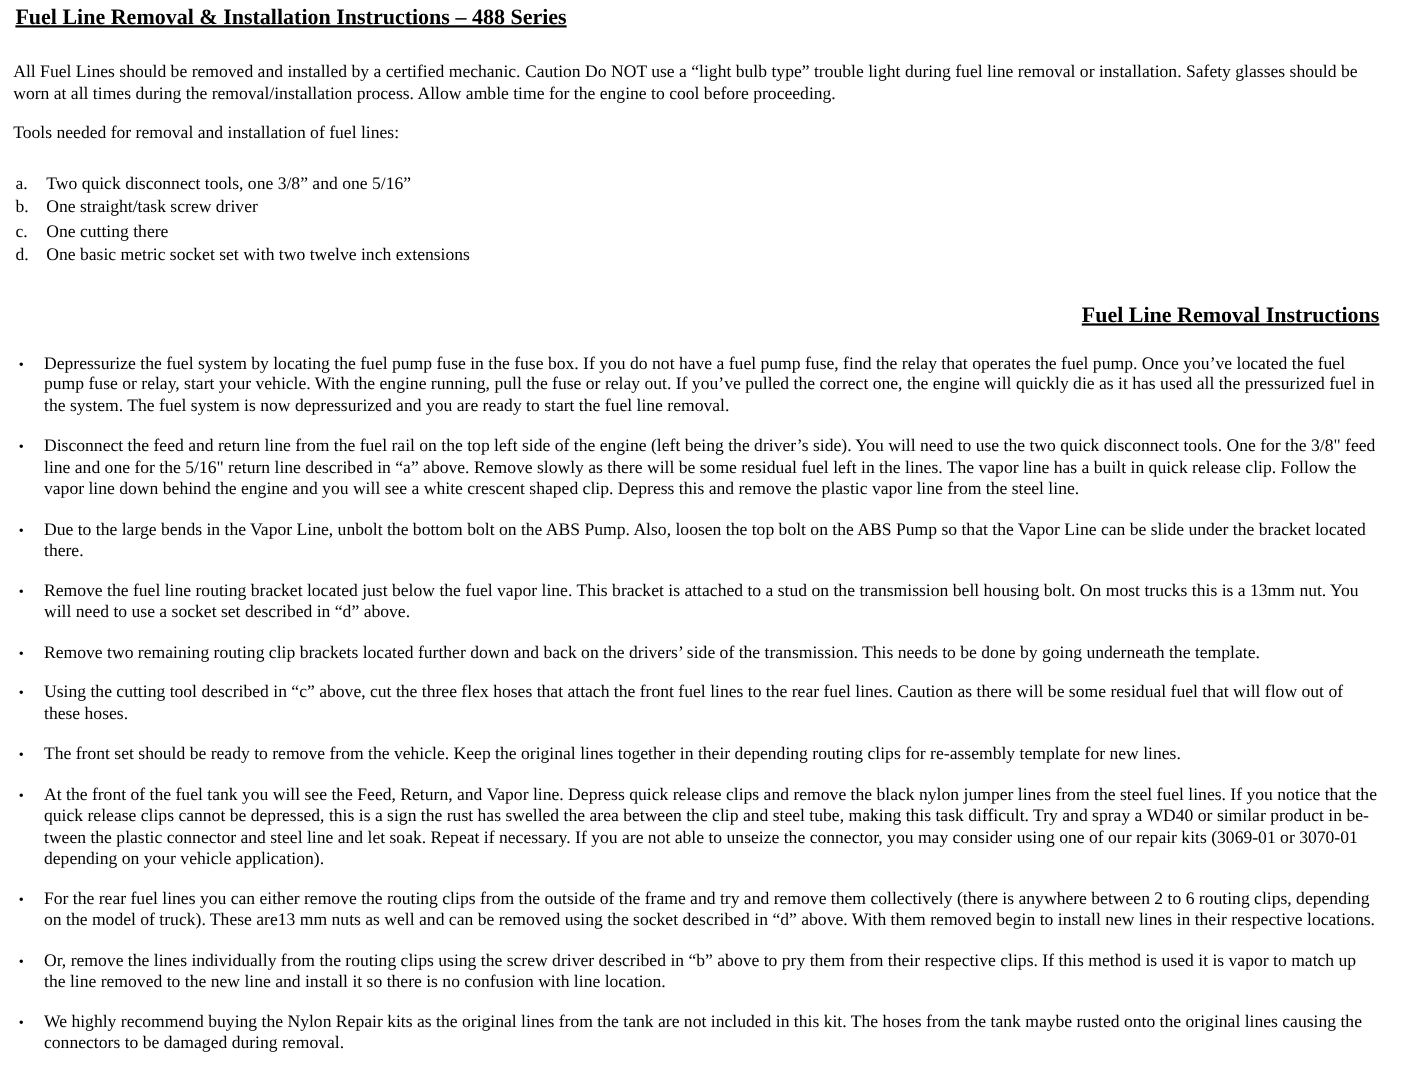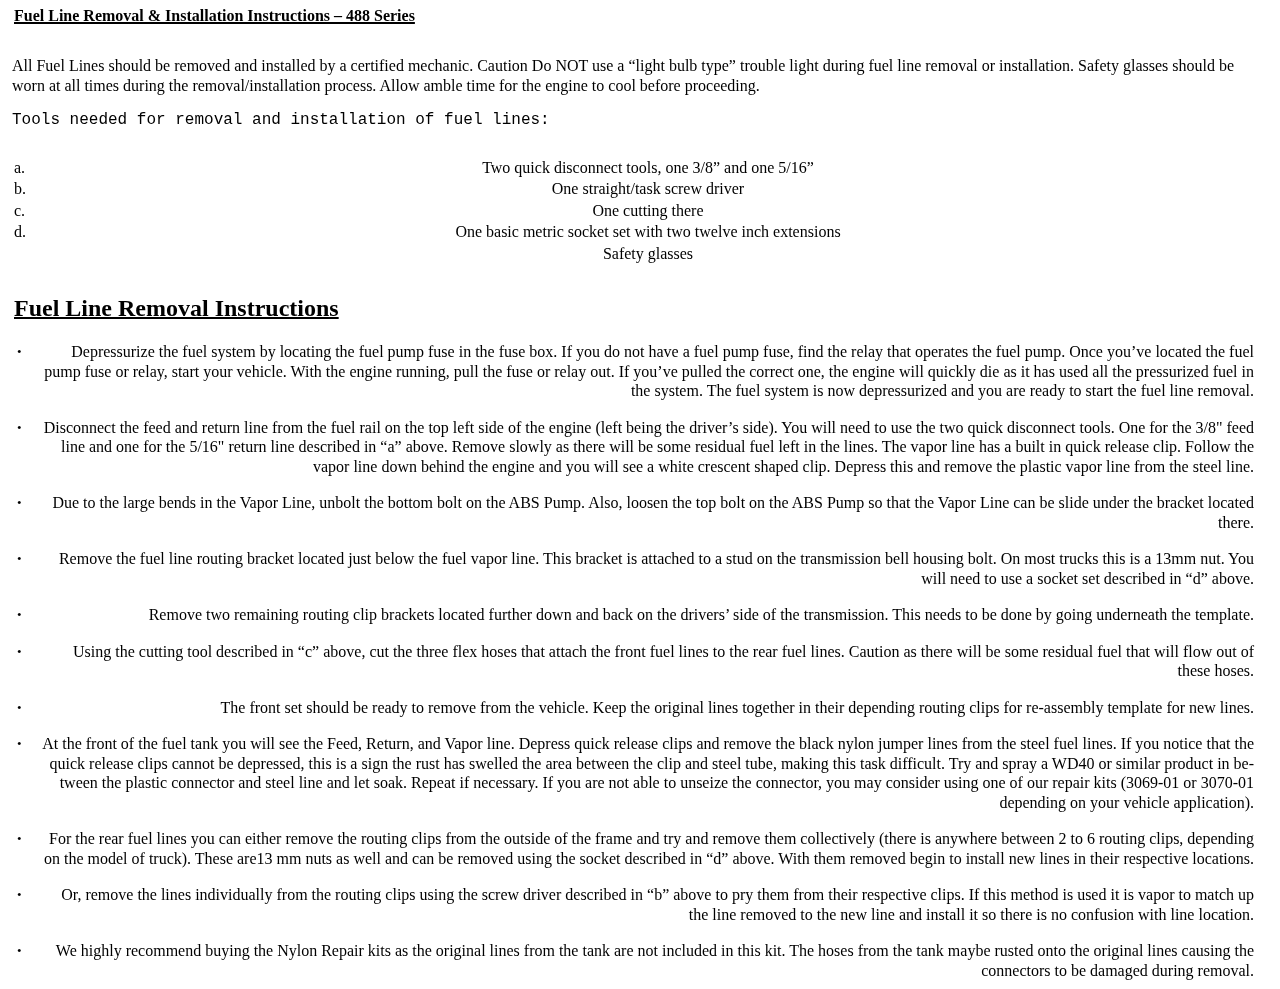--- a/index.html
+++ b/index.html
@@ -13,78 +13,76 @@
     font-family: "Liberation Serif", "DejaVu Serif", serif;
     font-size: 16px;
     line-height: 19.5px;
   }
   .doc {
     padding: 4px 26px 24px 12px;
     box-sizing: border-box;
     width: 1280px;
   }
   .doc-title {
-    font-size: 16px;
+    font-size: 20px;
     line-height: 24px;
     font-weight: bold;
     text-decoration: underline;
     text-decoration-thickness: 2px;
     margin: 0 0 0 2px;
   }
   .intro {
     margin-top: 28px;
   }
   .tools-intro {
     margin-top: 12px;
-    font-family: Liberation Mono, monospace;
   }
   .tools {
     margin-top: 26px;
   }
   .tool-row {
     display: flex;
     align-items: baseline;
     line-height: 21.5px;
   }
   .tool-marker {
     flex: none;
     width: 30px;
     padding-left: 2px;
     box-sizing: border-box;
   }
   .tool-text {
     flex: 1;
-    text-align: center;
   }
   .section-heading {
-    font-size: 24px;
+    font-size: 20px;
     line-height: 24px;
     font-weight: bold;
     text-decoration: underline;
     text-decoration-thickness: 2px;
     margin: 32px 0 0 2px;
+    text-align: right;
   }
   .bullets {
     margin-top: 22px;
   }
   .bullet {
     display: flex;
     margin-bottom: 17px;
   }
   .bullet-marker {
     flex: none;
     width: 28px;
     padding-left: 5px;
     box-sizing: border-box;
     font-size: 13px;
     line-height: 19.5px;
   }
   .bullet-text {
     flex: 1;
-    text-align: right;
   }
 </style>
 </head>
 <body>
 
 <div class="doc">
 
   <h1 class="doc-title">Fuel Line Removal &amp; Installation Instructions – 488 Series</h1>
 
   <p class="intro">All Fuel Lines should be removed and installed by a certified mechanic. Caution Do NOT use a “light bulb type” trouble light during fuel line removal or installation. Safety glasses should be worn at all times during the removal/installation process. Allow amble time for the engine to cool before proceeding.</p>
@@ -100,24 +98,20 @@
       <span class="tool-marker">b.</span>
       <span class="tool-text">One straight/task screw driver</span>
     </div>
     <div class="tool-row">
       <span class="tool-marker">c.</span>
       <span class="tool-text">One cutting there</span>
     </div>
     <div class="tool-row">
       <span class="tool-marker">d.</span>
       <span class="tool-text">One basic metric socket set with two twelve inch extensions</span>
-    </div>
-    <div class="tool-row">
-      <span class="tool-marker"></span>
-      <span class="tool-text">Safety glasses</span>
     </div>
   </div>
 
   <h2 class="section-heading">Fuel Line Removal Instructions</h2>
 
   <div class="bullets">
     <div class="bullet">
       <span class="bullet-marker">•</span>
       <div class="bullet-text">Depressurize the fuel system by locating the fuel pump fuse in the fuse box. If you do not have a fuel pump fuse, find the relay that operates the fuel pump. Once you’ve located the fuel pump fuse or relay, start your vehicle. With the engine running, pull the fuse or relay out. If you’ve pulled the correct one, the engine will quickly die as it has used all the pressurized fuel in the system. The fuel system is now depressurized and you are ready to start the fuel line removal.</div>
     </div>

